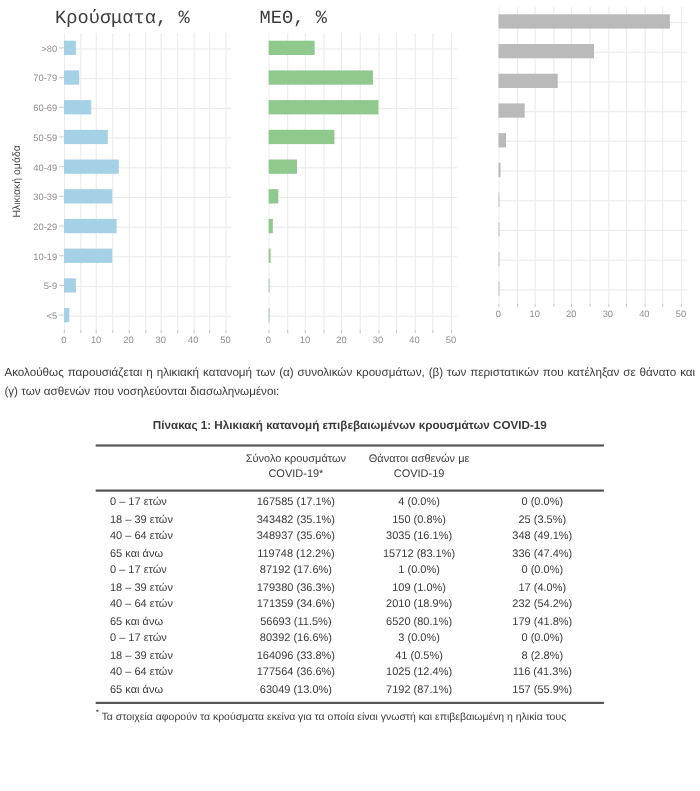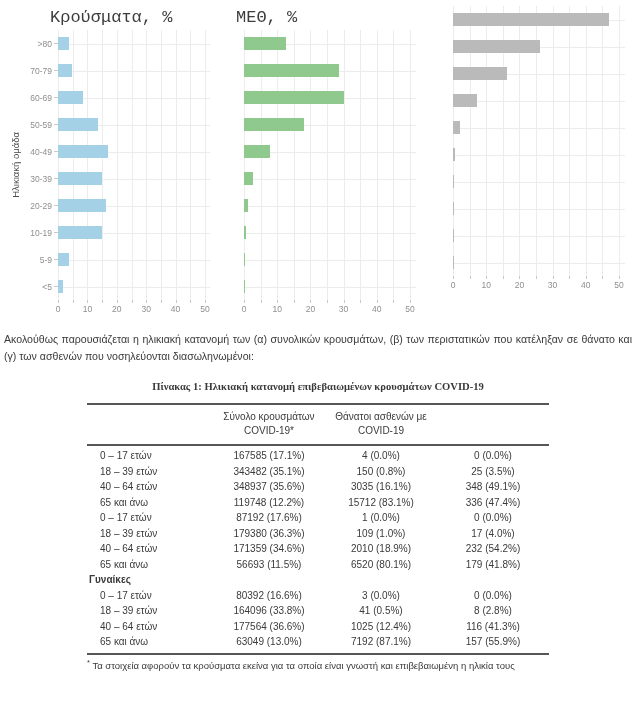--- a/index.html
+++ b/index.html
@@ -26,21 +26,21 @@
   .hgrid { position:absolute; left:0; right:0; height:1px; background:#ececec; }
   .bar { position:absolute; left:0; height:13px; z-index:2; }
   .xaxis { position:relative; height:18px; }
   .xtick { position:absolute; top:0; width:1px; height:3px; background:#c9c9c9; }
   .xtick-label { position:absolute; top:4px; transform:translateX(-50%); font-size:8.5px; color:#8e8e8e; }
 
   
   .intro { margin:13px 1px 0 1px; font-size:10.6px; line-height:17px; text-align:justify; color:#3a3a3a; }
 
   
-  .table-title { margin-top:16px; text-align:center; font-weight:bold; font-size:10.6px; color:#3a3a3a;font-family:Liberation Serif, serif; }
+  .table-title { margin-top:16px; text-align:center; font-weight:bold; font-size:10.6px; color:#3a3a3a; }
   .covid-table { width:462px; margin:11px auto 0 auto; border-top:2px solid #565656; font-size:10px; color:#3a3a3a; }
   .t-header { display:grid; grid-template-columns:126px 112px 112px 112px; padding:5px 0 6px 0; border-bottom:2px solid #565656; }
   .t-header .hcell { text-align:center; line-height:14px; }
   .t-body { border-bottom:2px solid #565656; padding:2px 0 3px 0; }
   .t-row { display:grid; grid-template-columns:126px 112px 112px 112px; line-height:15.5px; }
   .t-section { font-weight:bold; }
   .t-row .c0 { padding-left:13px; }
   .t-section .c0 { padding-left:2px; }
   .t-row .cc { text-align:center; }
   .footnote { width:462px; margin:3px auto 0 auto; font-size:9.5px; color:#3a3a3a; }
@@ -318,26 +318,20 @@
           <div class="cc">171359 (34.6%)</div>
           <div class="cc">2010 (18.9%)</div>
           <div class="cc">232 (54.2%)</div>
         </div>
         <div class="t-row">
           <div class="c0">65 και άνω</div>
           <div class="cc">56693 (11.5%)</div>
           <div class="cc">6520 (80.1%)</div>
           <div class="cc">179 (41.8%)</div>
         </div>
-        <div class="t-row t-section">
-          <div class="c0">Γυναίκες</div>
-          <div class="cc"></div>
-          <div class="cc"></div>
-          <div class="cc"></div>
-        </div>
         <div class="t-row">
           <div class="c0">0 – 17 ετών</div>
           <div class="cc">80392 (16.6%)</div>
           <div class="cc">3 (0.0%)</div>
           <div class="cc">0 (0.0%)</div>
         </div>
         <div class="t-row">
           <div class="c0">18 – 39 ετών</div>
           <div class="cc">164096 (33.8%)</div>
           <div class="cc">41 (0.5%)</div>

